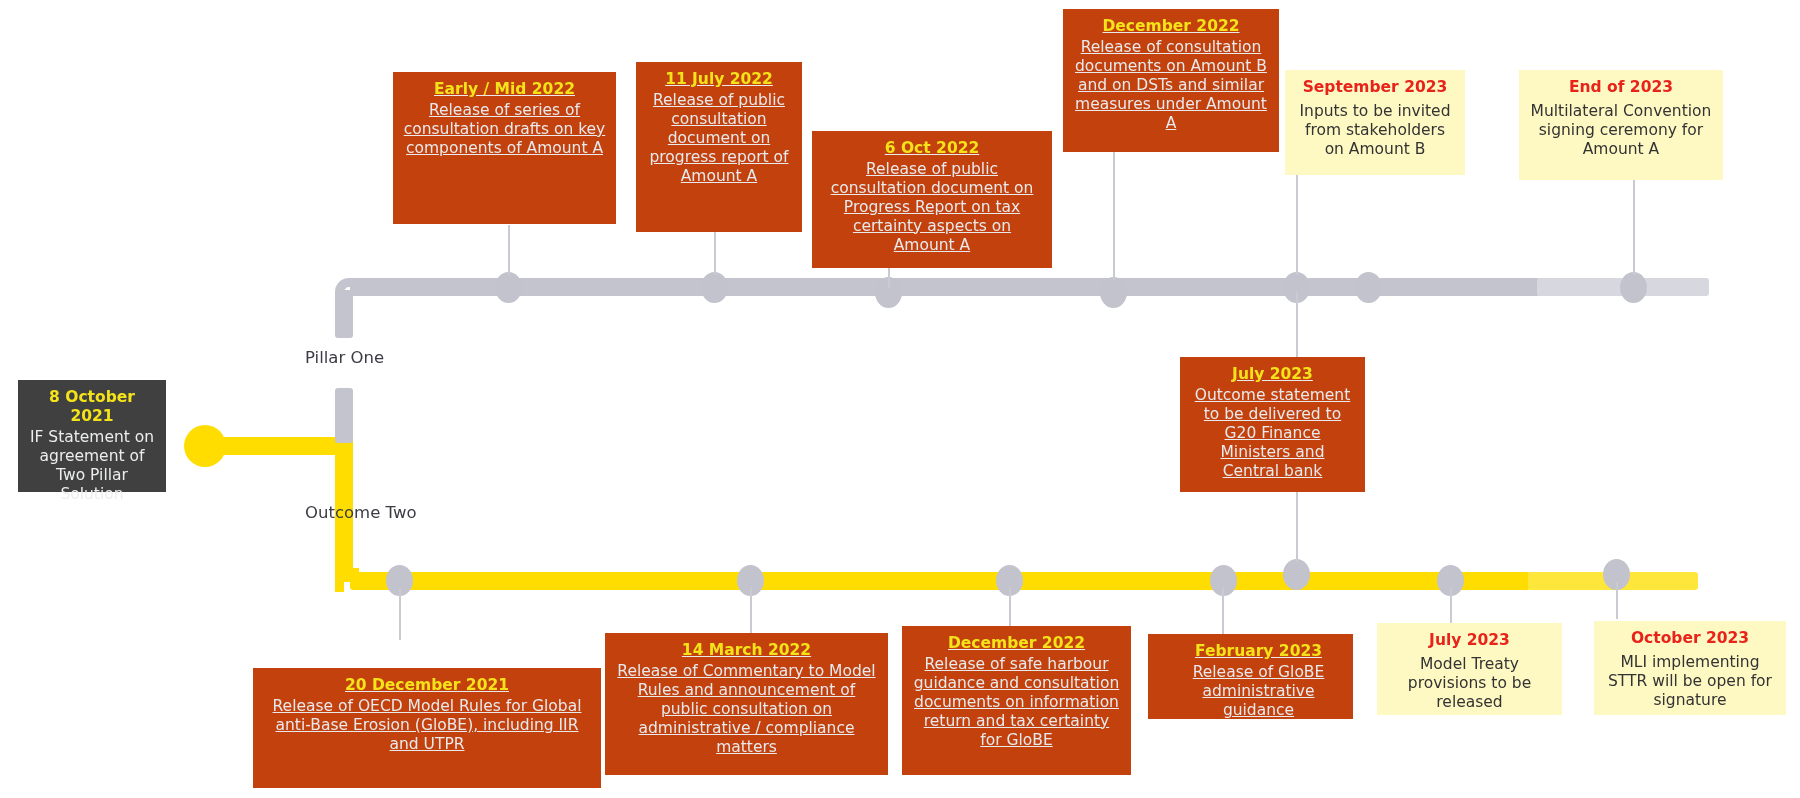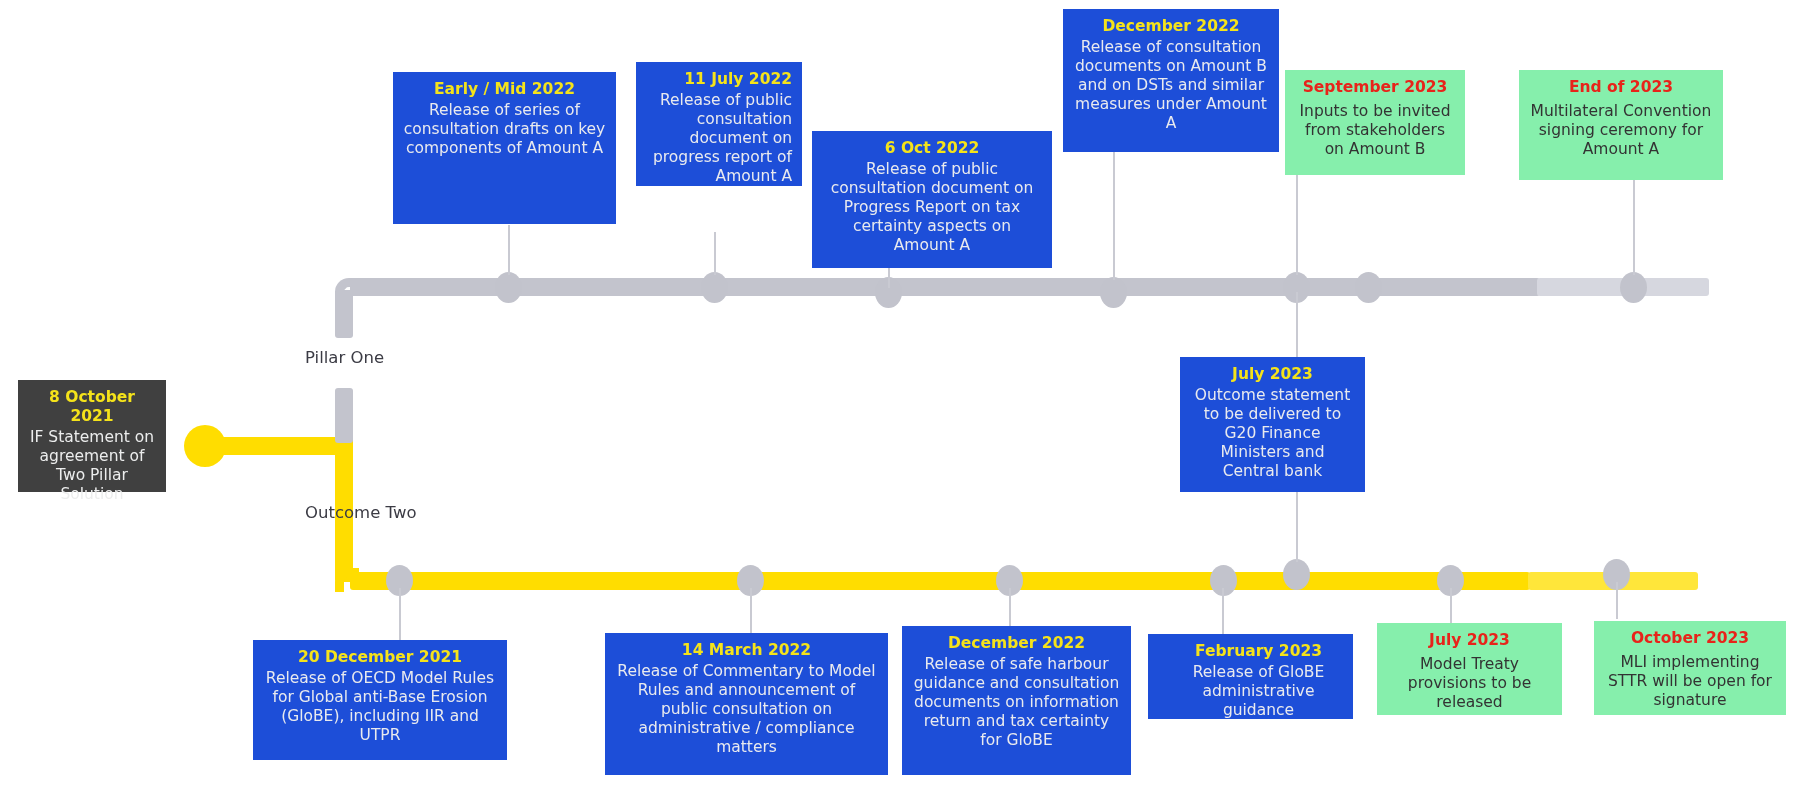--- a/index.html
+++ b/index.html
@@ -73,29 +73,30 @@
   
   .card {
     position: absolute;
     box-sizing: border-box;
     padding: 8px 10px 10px 10px;
     text-align: center;
     line-height: 1.22;
     font-size: 15.5px;
   }
   .card-dark {
-    background: #1d4ed8;
+    background: #c2410c;
     color: #e9eaee;
+    text-decoration: underline;
   }
   .card-dark-soft {
     background: #404040;
     color: #eceded;
   }
   .card-yellow {
-    background: #86efac;
+    background: #fef9c3;
     color: #333333;
   }
   .card .head {
     display: block;
     font-weight: bold;
     font-size: 15.5px;
     margin-bottom: 2px;
   }
   .card-dark .head, .card-dark-soft .head { color: #f5e31a; }
   .card-yellow .head { color: #e8231a; margin-bottom: 5px; }
@@ -172,21 +173,21 @@
   <div class="card card-dark-soft" style="left:18px; top:380px; width:148px; height:112px;">
     <span class="head">8 October 2021</span>
     <span class="body">IF Statement on agreement of Two Pillar Solution</span>
   </div>
 
   <div class="card card-dark" style="left:393px; top:72px; width:223px; height:152px;">
     <span class="head">Early / Mid 2022</span>
     <span class="body">Release of series of consultation drafts on key components of Amount A</span>
   </div>
 
-  <div class="card card-dark" style="left:636px; top:62px; width:166px; height:124px;text-align:right;">
+  <div class="card card-dark" style="left:636px; top:62px; width:166px; height:170px;">
     <span class="head">11 July 2022</span>
     <span class="body">Release of public consultation document on progress report of Amount A</span>
   </div>
 
   <div class="card card-dark" style="left:812px; top:131px; width:240px; height:137px;">
     <span class="head">6 Oct 2022</span>
     <span class="body">Release of public consultation document on Progress Report on tax certainty aspects on Amount A</span>
   </div>
 
   <div class="card card-dark" style="left:1063px; top:9px; width:216px; height:143px;">
@@ -202,21 +203,21 @@
   <div class="card card-yellow" style="left:1519px; top:70px; width:204px; height:110px;">
     <span class="head">End of 2023</span>
     <span class="body">Multilateral Convention signing ceremony for Amount A</span>
   </div>
 
   <div class="card card-dark" style="left:1180px; top:357px; width:185px; height:135px;">
     <span class="head">July 2023</span>
     <span class="body">Outcome statement to be delivered to G20 Finance Ministers and Central bank</span>
   </div>
 
-  <div class="card card-dark" style="left:253px; top:640px; width:254px; height:120px;">
+  <div class="card card-dark" style="left:253px; top:668px; width:348px; height:120px;">
     <span class="head">20 December 2021</span>
     <span class="body">Release of OECD Model Rules for Global anti-Base Erosion (GloBE), including IIR and UTPR</span>
   </div>
 
   <div class="card card-dark" style="left:605px; top:633px; width:283px; height:142px;">
     <span class="head">14 March 2022</span>
     <span class="body">Release of Commentary to Model Rules and announcement of public consultation on administrative / compliance matters</span>
   </div>
 
   <div class="card card-dark" style="left:902px; top:626px; width:229px; height:149px;">

